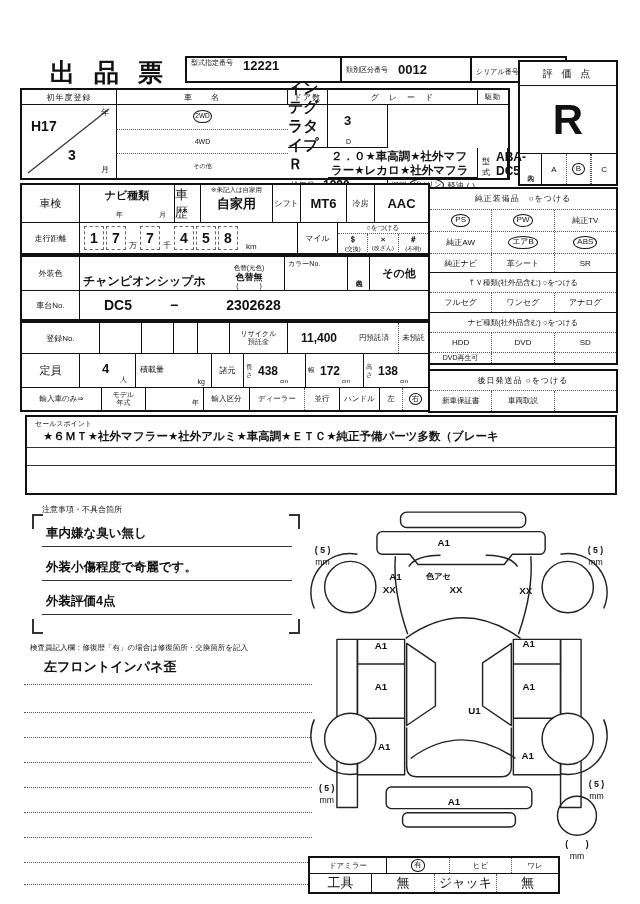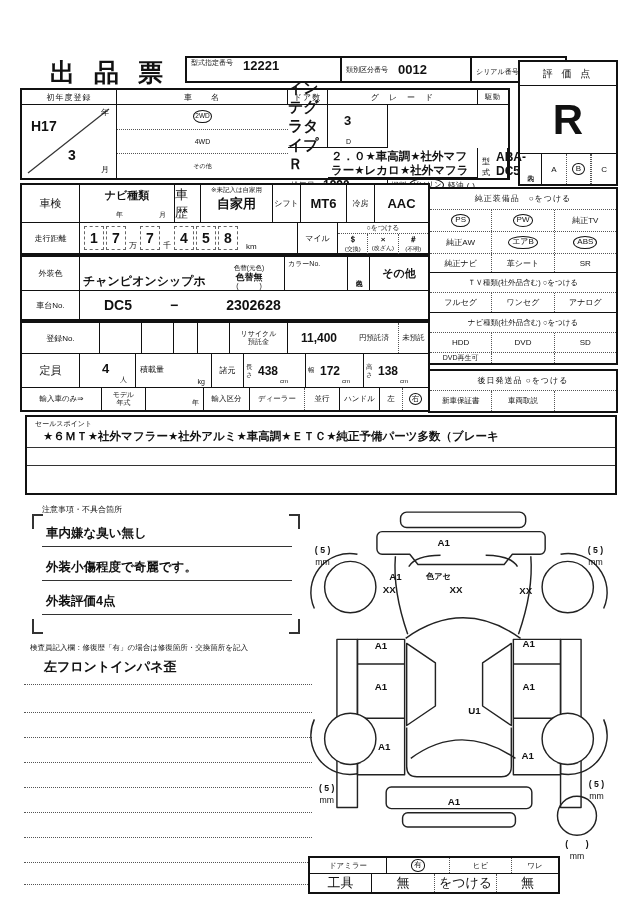--- a/index.html
+++ b/index.html
@@ -399,18 +399,18 @@
       <div class="ctr sr" style="width:77px">ドアミラー</div>
       <div class="ctr" style="width:62px">
           <span class="circ" style="font-size:7.5px;padding:0 2px">有</span>
         </div>
       <div class="ctr" style="width:62px;border-left:1px dotted #555">ヒビ</div>
       <div class="ctr" style="flex:1;border-left:1px dotted #555">ワレ</div>
     </div>
     <div class="flex" style="flex:1;font-size:13px">
       <div class="ctr sr" style="width:62px">工具</div>
       <div class="ctr" style="width:62px">無</div>
-      <div class="ctr" style="width:62px;border-left:1px dotted #555">をつける</div>
+      <div class="ctr" style="width:62px;border-left:1px dotted #555">ジャッキ</div>
       <div class="ctr" style="flex:1;border-left:1px dotted #555">無</div>
     </div>
   </div>
 
 </div>
 
 </body></html>

